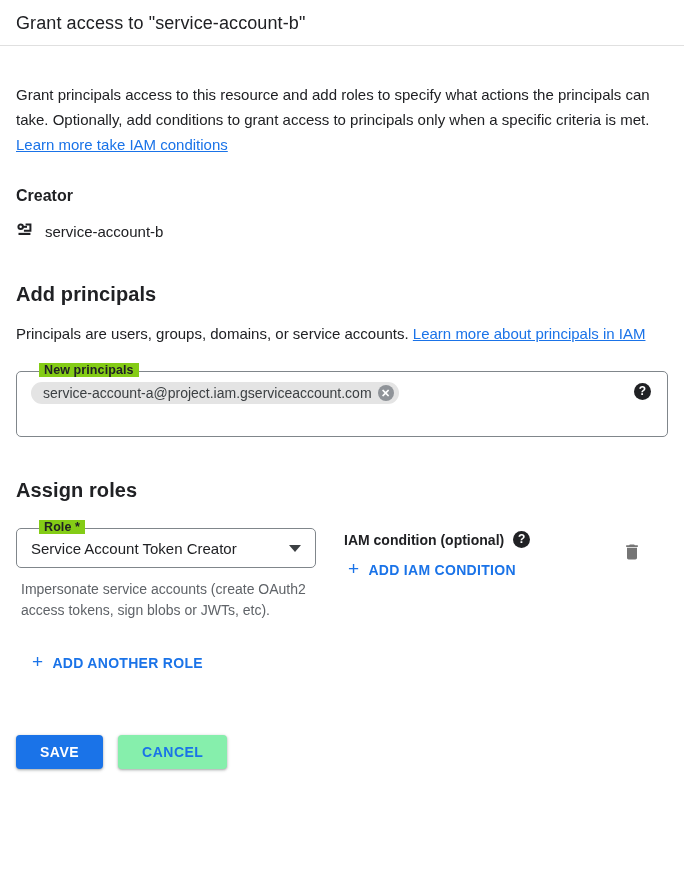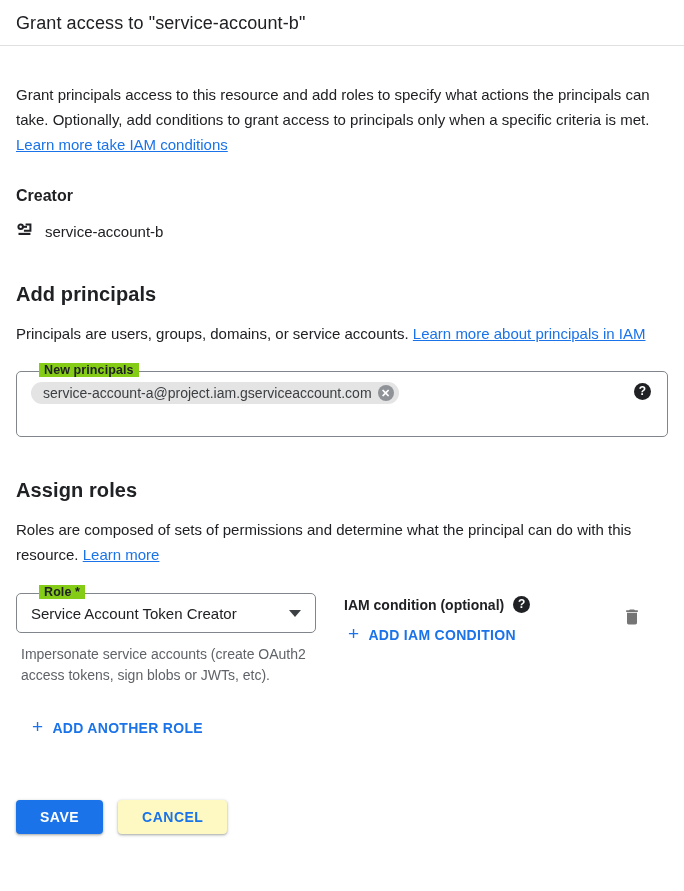--- a/index.html
+++ b/index.html
@@ -95,21 +95,21 @@
   .btn {
     font-family:"Liberation Sans", sans-serif;
     font-size:14px; font-weight:700; letter-spacing:.5px;
     border-radius:4px; padding:9px 24px; cursor:pointer; border:none;
   }
   .btn-primary {
     background:#1a73e8; color:#fff;
     box-shadow:0 1px 2px rgba(60,64,67,.3), 0 1px 3px 1px rgba(60,64,67,.15);
   }
   .btn-secondary {
-    background:#fef9c3; color:#1a73e8;
+    background:#86efac; color:#1a73e8;
     box-shadow:0 1px 2px rgba(60,64,67,.3), 0 1px 3px 1px rgba(60,64,67,.15);
   }
 </style>
 </head>
 <body>
 
 <header class="dialog-header">
   <div class="dialog-title">Grant access to "service-account-b"</div>
 </header>
 
@@ -136,21 +136,20 @@
   <div class="fieldset principals-box">
     <span class="fieldset-label">New principals</span>
     <span class="chip">
       <span class="chip-text">service-account-a@project.iam.gserviceaccount.com</span>
       <span class="chip-close">✕</span>
     </span>
     <span class="help-badge principals-help">?</span>
   </div>
 
   <h2 class="section-h2 h2-roles">Assign roles</h2>
-  <p class="body-text section-desc"><span>Roles are composed of sets of permissions and determine what the principal can do with this resource. </span><a class="link">Learn more</a></p>
 
   <div class="role-row">
     <div class="role-col">
       <div class="fieldset role-select">
         <span class="fieldset-label">Role *</span>
         <span class="role-value">Service Account Token Creator</span>
         <span class="caret"></span>
       </div>
       <p class="role-help-text">Impersonate service accounts (create OAuth2 access tokens, sign blobs or JWTs, etc).</p>
     </div>

